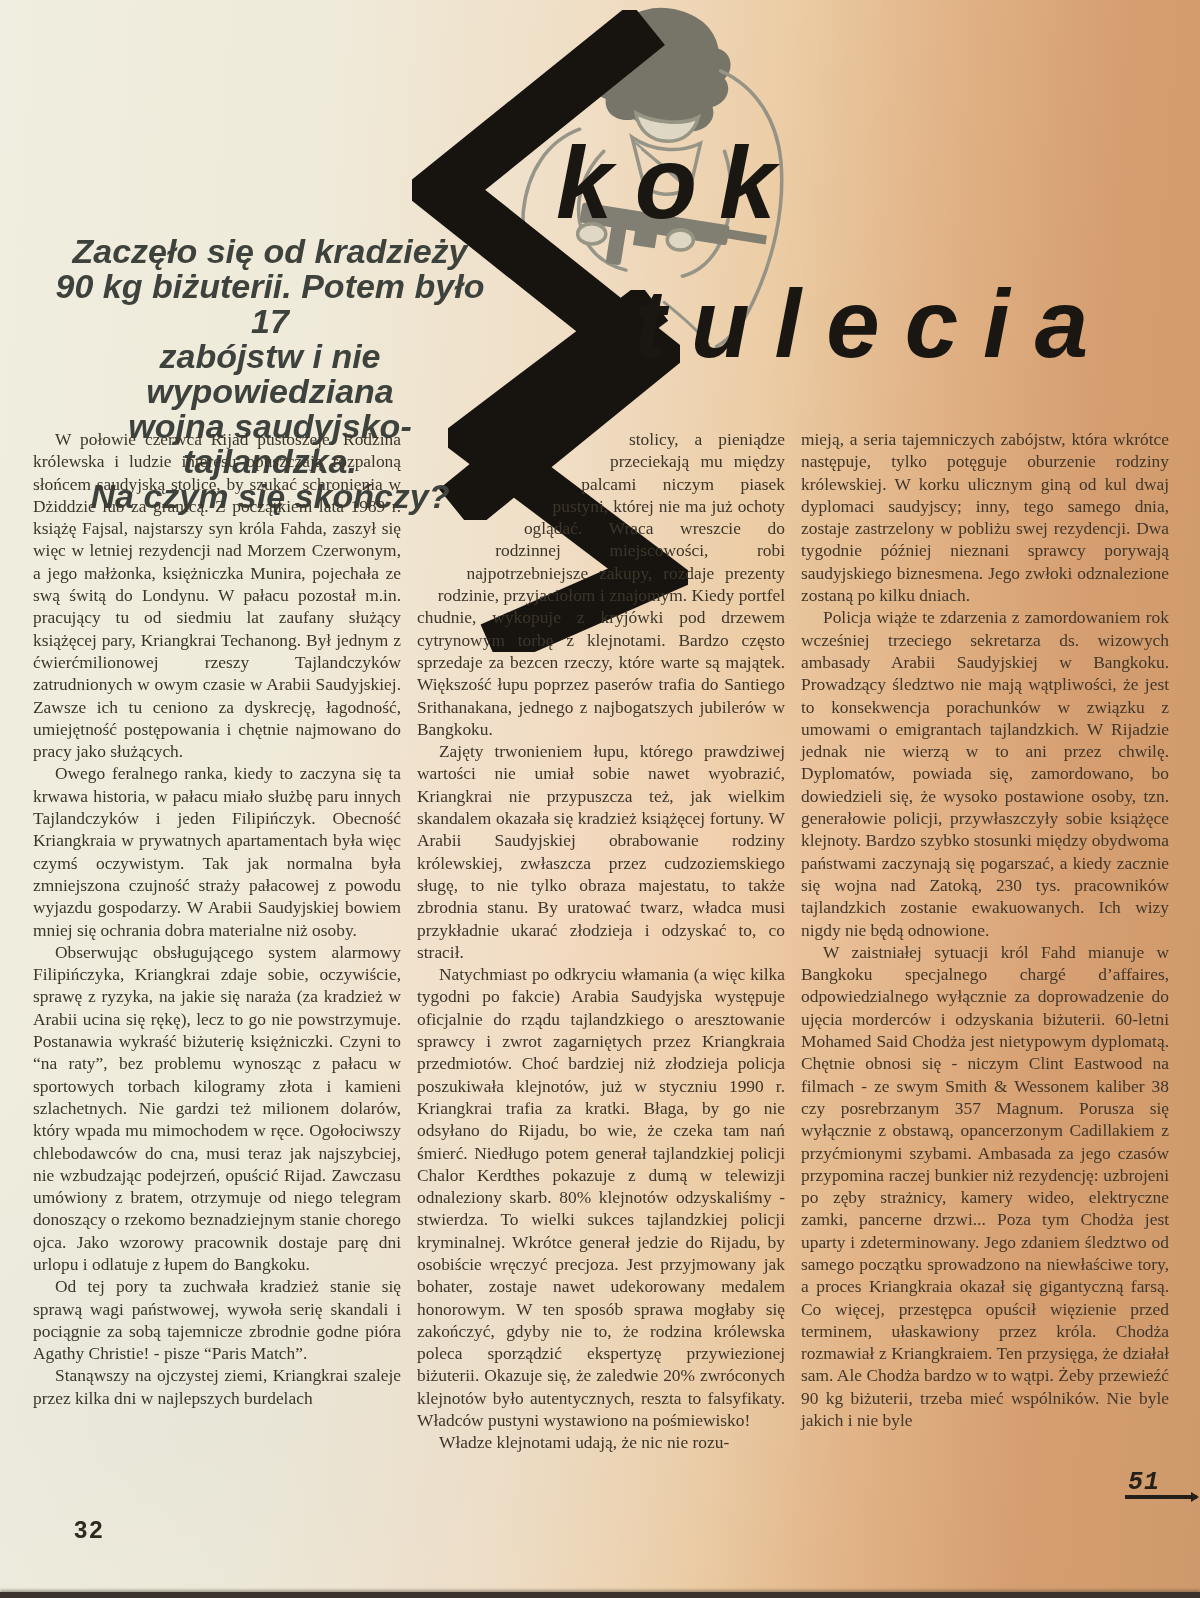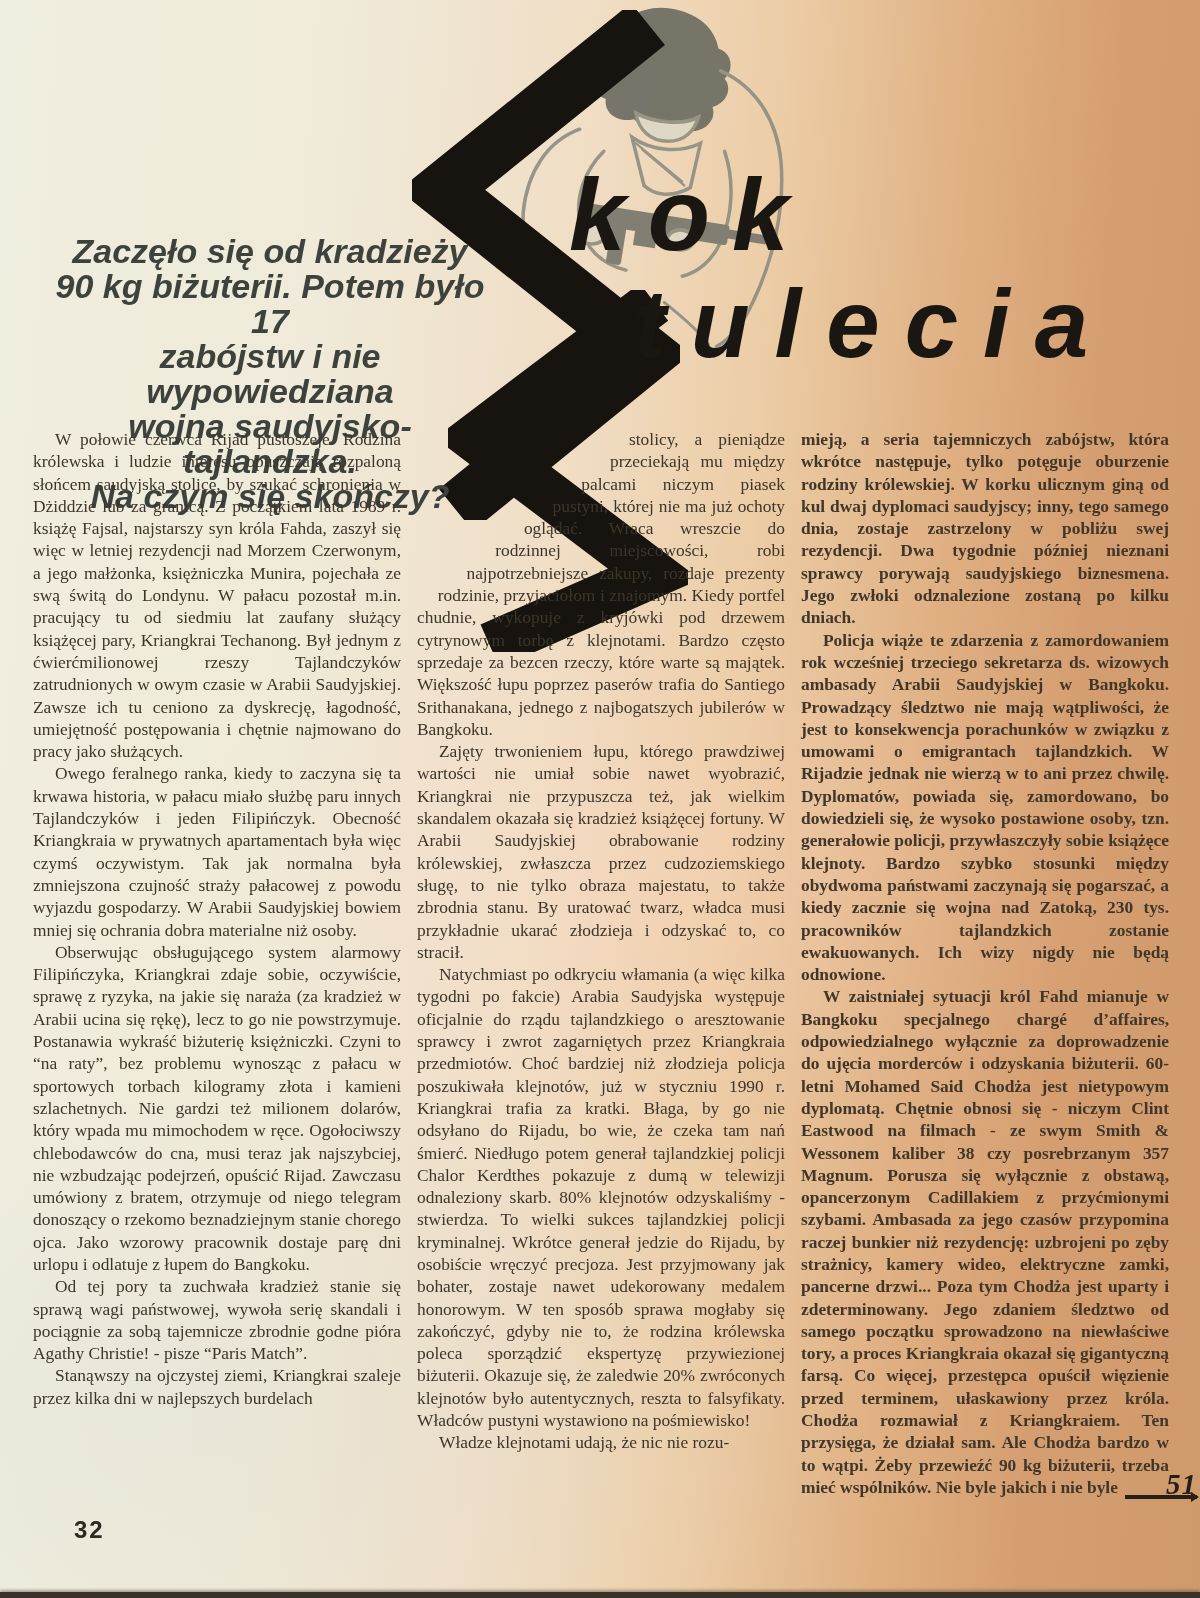--- a/index.html
+++ b/index.html
@@ -44,21 +44,21 @@
   .s1 { left: 412px; top: 10px; width: 268px; height: 510px; }
   .s2 { left: 448px; top: 290px; width: 240px; height: 362px; }
   .s2 polyline { stroke-width: 47; }
 
   .title-kok, .title-tulecia {
     position: absolute;
     font-family: "Liberation Sans", sans-serif;
     font-weight: 700; font-style: italic;
     color: #1a1713; white-space: nowrap; line-height: 1;
   }
-  .title-kok    { left: 556px; top: 164px; font-size: 102px; letter-spacing: 22px; margin-left: 13px; }
+  .title-kok    { left: 556px; top: 132px; font-size: 102px; letter-spacing: 22px; }
   .title-tulecia{ left: 634px; top: 276px; font-size: 96px;  letter-spacing: 25px; }
 
   .lead {
     position: absolute; left: 52px; top: 234px; width: 436px;
     font-family: "Liberation Sans", sans-serif;
     font-weight: 700; font-style: italic;
     font-size: 34px; line-height: 35px;
     color: #3e423d; text-align: center;
     white-space: pre-line;
   }
@@ -70,40 +70,40 @@
   }
   .col { width: 370px; }
   .col p {
     margin: 0;
     font-size: 17.4px; line-height: 22.3px;
     color: #3c352a;
     text-align: justify;
     hyphens: auto; -webkit-hyphens: auto;
   }
   .col p.indent { text-indent: 22px; }
-  .col3 p { color: #40362a; font-weight: bold; }
+  .col3 p { color: #40362a; }
   .wrap-spacer {
     float: left; width: 212px; height: 158px;
     shape-outside: polygon(0 0, 100% 0, 4% 100%, 0 100%);
     shape-margin: 6px;
   }
 
   
   .page-num-left {
     position: absolute; left: 30px; top: 1516px;
     font-family: "Liberation Sans", sans-serif;
     font-weight: 700; font-size: 24px; letter-spacing: 2px;
     color: #2e2921;
     margin-left: 44px;
   }
   .page-num-wrap { position: absolute; left: 1128px; top: 1468px; }
   .page-num-right {
-    font-family: Liberation Serif, serif;
+    font-family: Liberation Mono, monospace;
     font-weight: 700; font-style: italic;
-    font-size: 29px; letter-spacing: 1px; color: #241f18; margin-left: 38px;
+    font-size: 25px; letter-spacing: 1px; color: #241f18;
   }
   .page-num-underline {
     position: absolute; left: -3px; top: 27px;
     width: 72px; height: 4px; background: #241f18;
   }
   .page-num-underline::after {
     content: ""; position: absolute; right: -2px; top: -3px;
     border-left: 8px solid #241f18;
     border-top: 5px solid transparent;
     border-bottom: 5px solid transparent;

